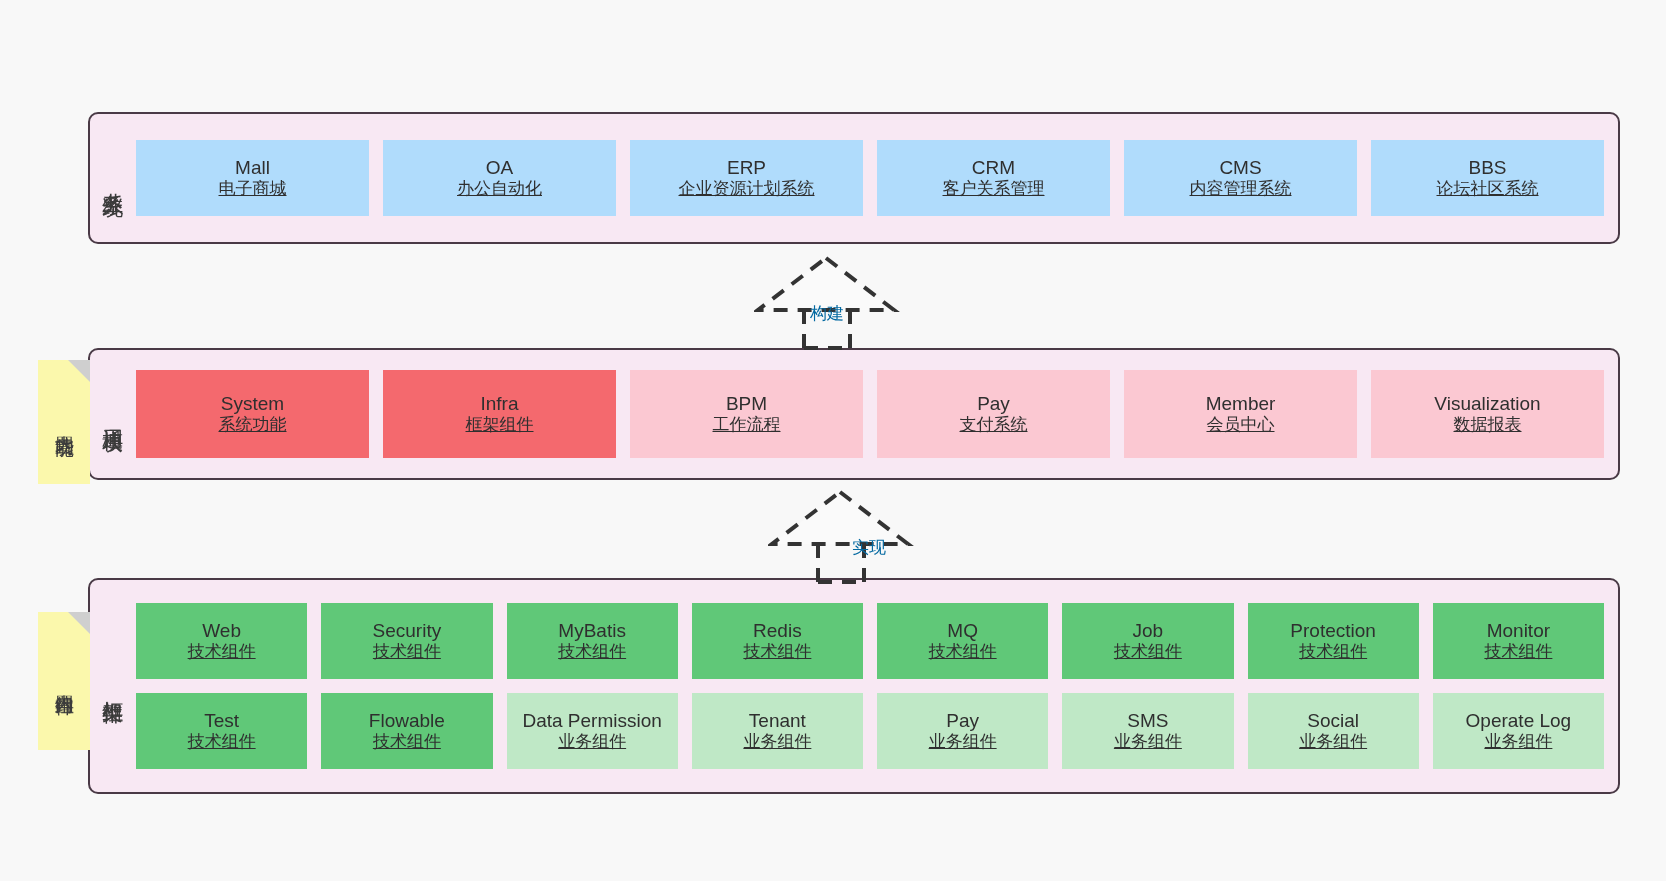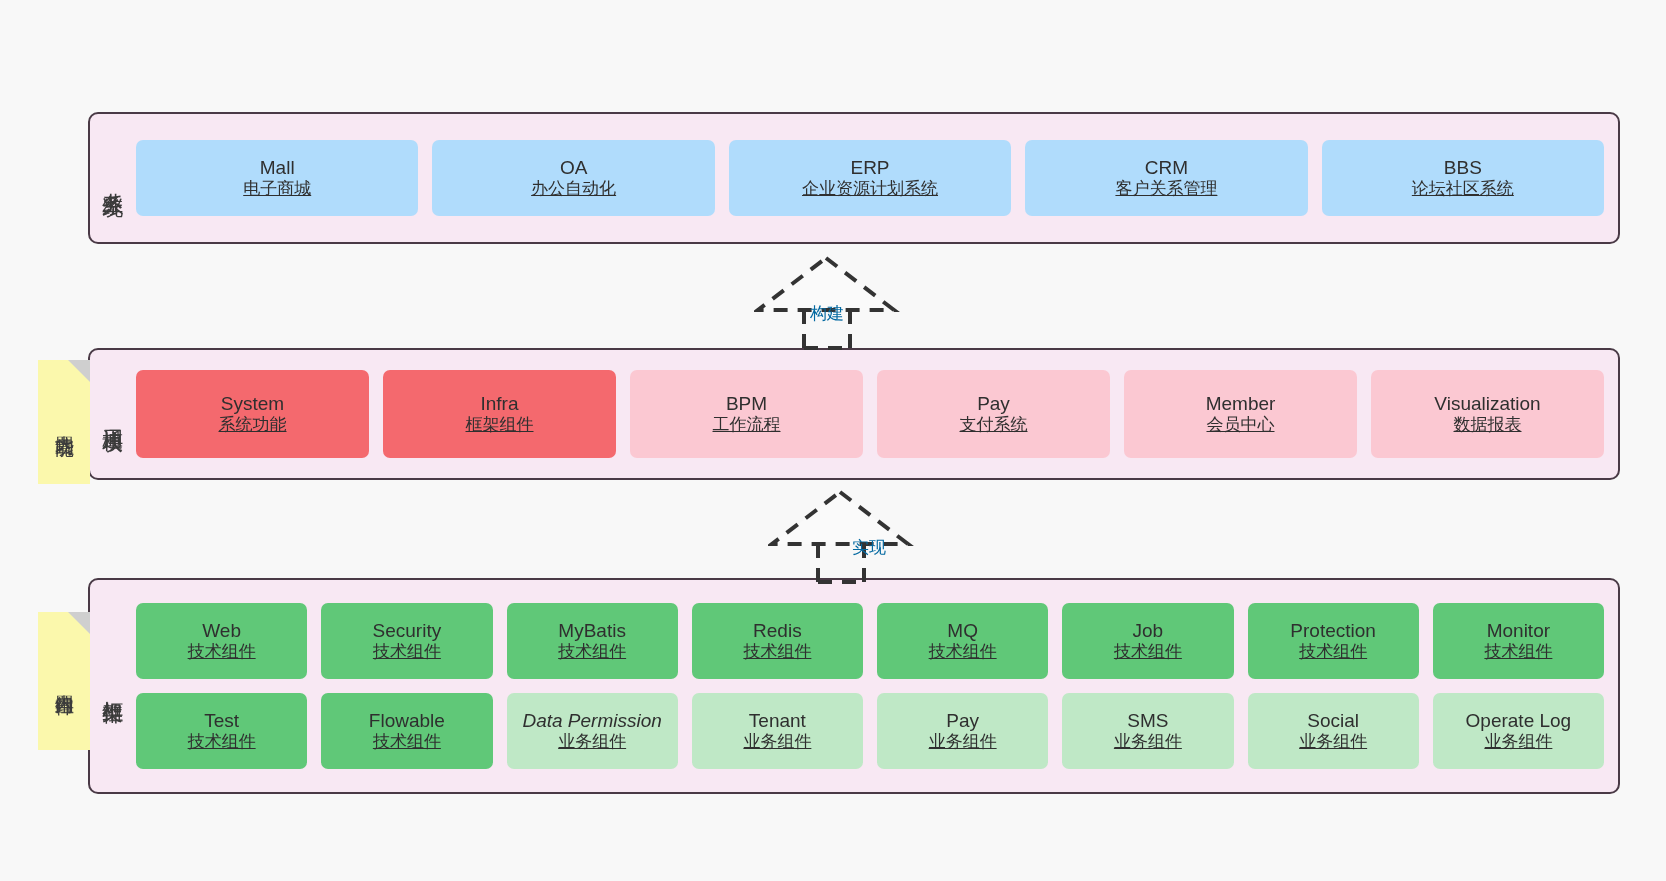--- a/index.html
+++ b/index.html
@@ -59,21 +59,21 @@
 
   .row {
     display: flex;
     gap: 14px;
     align-items: stretch;
   }
 
   
   .node {
     flex: 1 1 0;
-    border-radius: 7px;
+    border-radius: 0;
     display: flex;
     flex-direction: column;
     align-items: center;
     justify-content: center;
     text-align: center;
     line-height: 1.22;
     box-sizing: border-box;
     padding: 10px 6px;
     min-width: 0;
   }
@@ -81,21 +81,21 @@
     font-size: 19px;
     color: #2f2f2f;
     white-space: nowrap;
   }
   .node .t2 {
     font-size: 17px;
     color: #2f2f2f;
     white-space: nowrap;
     text-decoration: underline;
   }
-  .node.wrap .t1 { white-space: normal; font-style: italic; }
+  .node.wrap .t1 { white-space: normal; }
 
   .sys-node   { background: #b0dcfc; height: 76px; }
   .mod-strong { background: #f4696e; height: 88px; }
   .mod-soft   { background: #fbc8d2; height: 88px; }
   .comp-tech  { background: #60c878; height: 76px; }
   .comp-biz   { background: #bfe8c6; height: 76px; }
 
   
   .note {
     position: absolute;
@@ -158,20 +158,24 @@
         </div>
         <div class="node sys-node">
           <span class="t1">ERP</span>
           <span class="t2">企业资源计划系统</span>
         </div>
         <div class="node sys-node">
           <span class="t1">CRM</span>
           <span class="t2">客户关系管理</span>
         </div>
         <div class="node sys-node">
+          <span class="t1">CMS</span>
+          <span class="t2">内容管理系统</span>
+        </div>
+        <div class="node sys-node">
           <span class="t1">BBS</span>
           <span class="t2">论坛社区系统</span>
         </div>
       </div>
     </div>
   </div>
 
   <div class="uml-arrow" id="arrow-build" style="left:754px; top:254px; width:150px; height:96px;">
     <svg width="150" height="96" viewBox="0 0 150 96">
 

